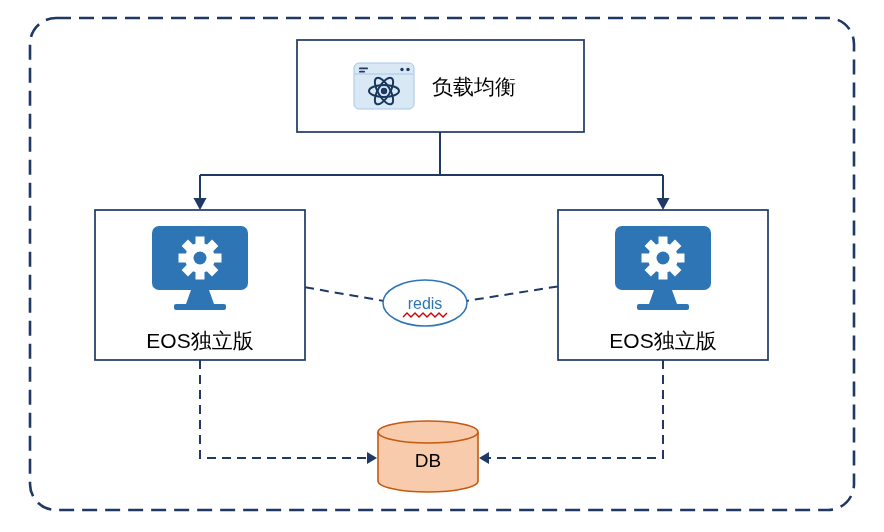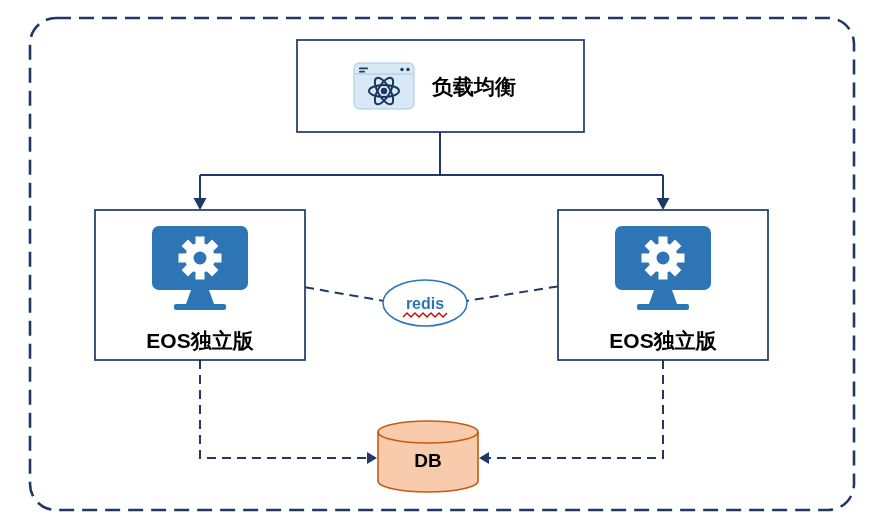--- a/index.html
+++ b/index.html
@@ -2,21 +2,20 @@
 <html><head>
 <meta charset="utf-8">
 <style>
   html,body{margin:0;padding:0;background:#ffffff;}
   .canvas{
     position:relative;
     width:884px;height:532px;
     background:#ffffff;
     font-family:"Liberation Sans", sans-serif;
     overflow:hidden;
-    font-weight:bold;
   }
   svg{display:block;}
   .outer-border{fill:none;stroke:#1F3864;stroke-width:2.6;stroke-dasharray:15 8;}
   .node-box{fill:#ffffff;stroke:#1F3864;stroke-width:1.7;}
   .solid-line{stroke:#1F3864;stroke-width:2;fill:none;}
   .dashed-line{stroke:#1F3864;stroke-width:2;fill:none;stroke-dasharray:9 6;}
   .navy-fill{fill:#1F3864;}
   .blue-fill{fill:#2E75B6;}
   .white-fill{fill:#ffffff;}
   .win-bg{fill:#D9E8F5;stroke:#A8C6E8;stroke-width:1;}

